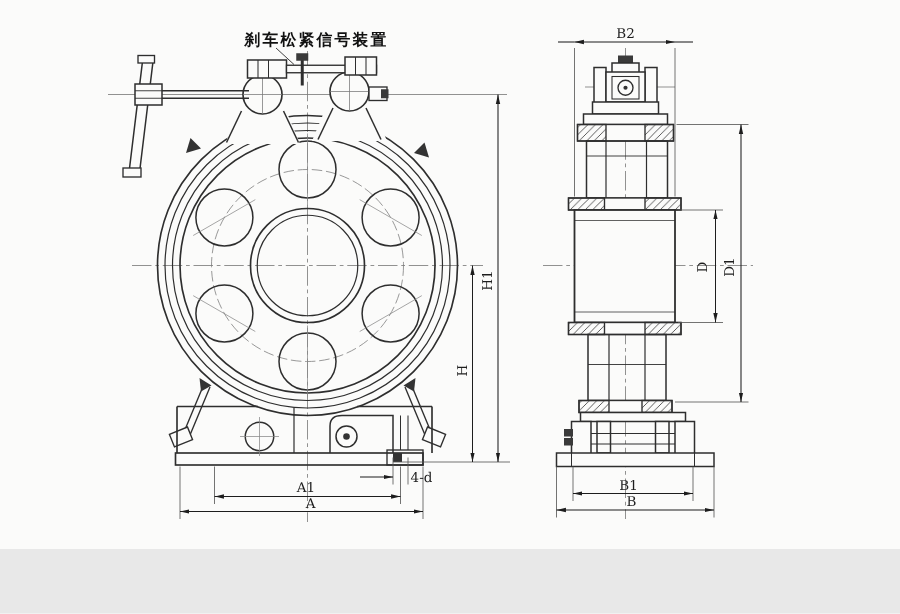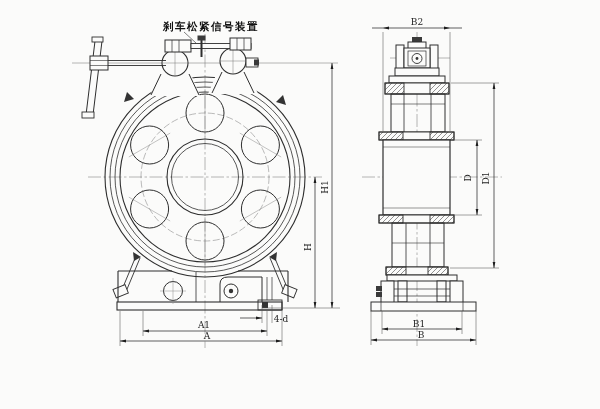--- a/index.html
+++ b/index.html
@@ -1,17 +1,17 @@
 <!DOCTYPE html>
 <html><head>
 <meta charset="utf-8">
 <style>
   html,body{margin:0;padding:0;background:#e8e8e8;}
   .sheet{
-    width:600px;height:409px;position:relative;margin:0 auto;
+    width:600px;height:366px;position:relative;margin:0 auto;
     background:#fbfbfa;overflow:hidden;
     font-family:"DejaVu Sans","Liberation Sans",sans-serif;
   }
   svg{display:block;}
   .dim-text{font-size:9px;fill:#1d1d1d;font-family:"DejaVu Serif","Liberation Serif",serif;}
   .cjk{font-size:10.5px;fill:#111;letter-spacing:1.5px;font-weight:bold;
        font-family:"DejaVu Sans","Liberation Sans",sans-serif;}
 </style>
 </head>
 <body>

